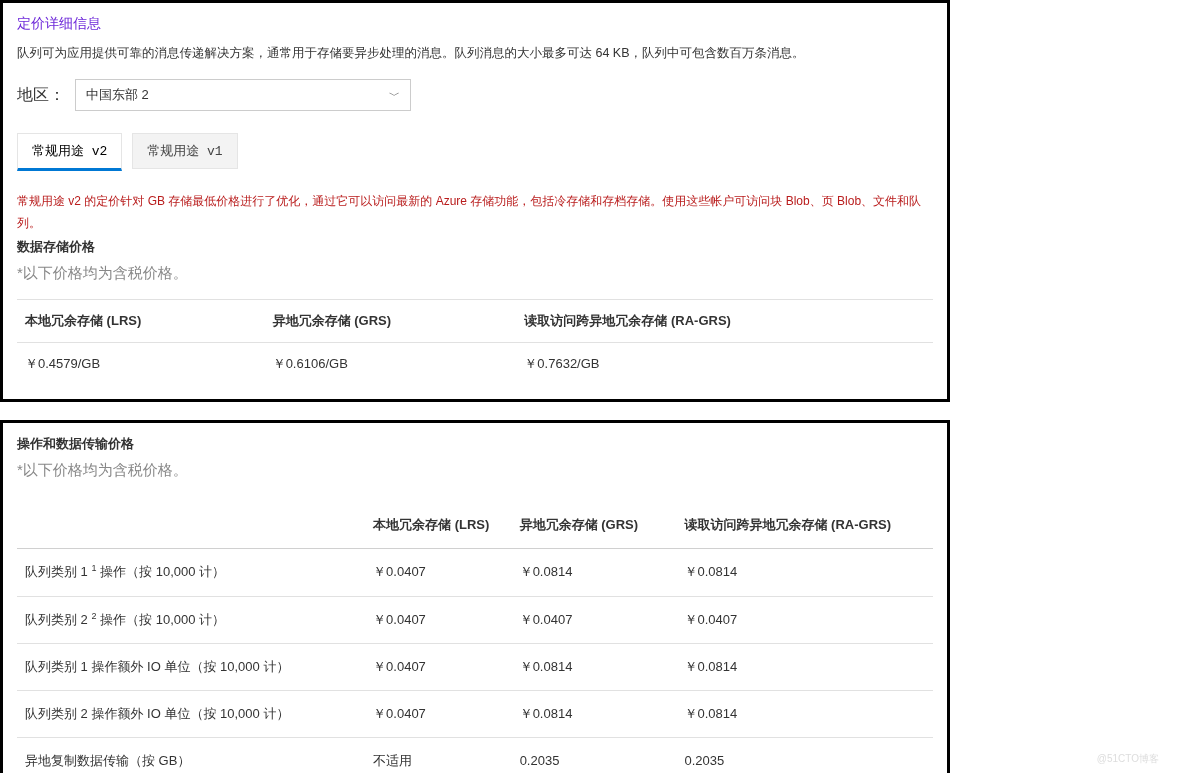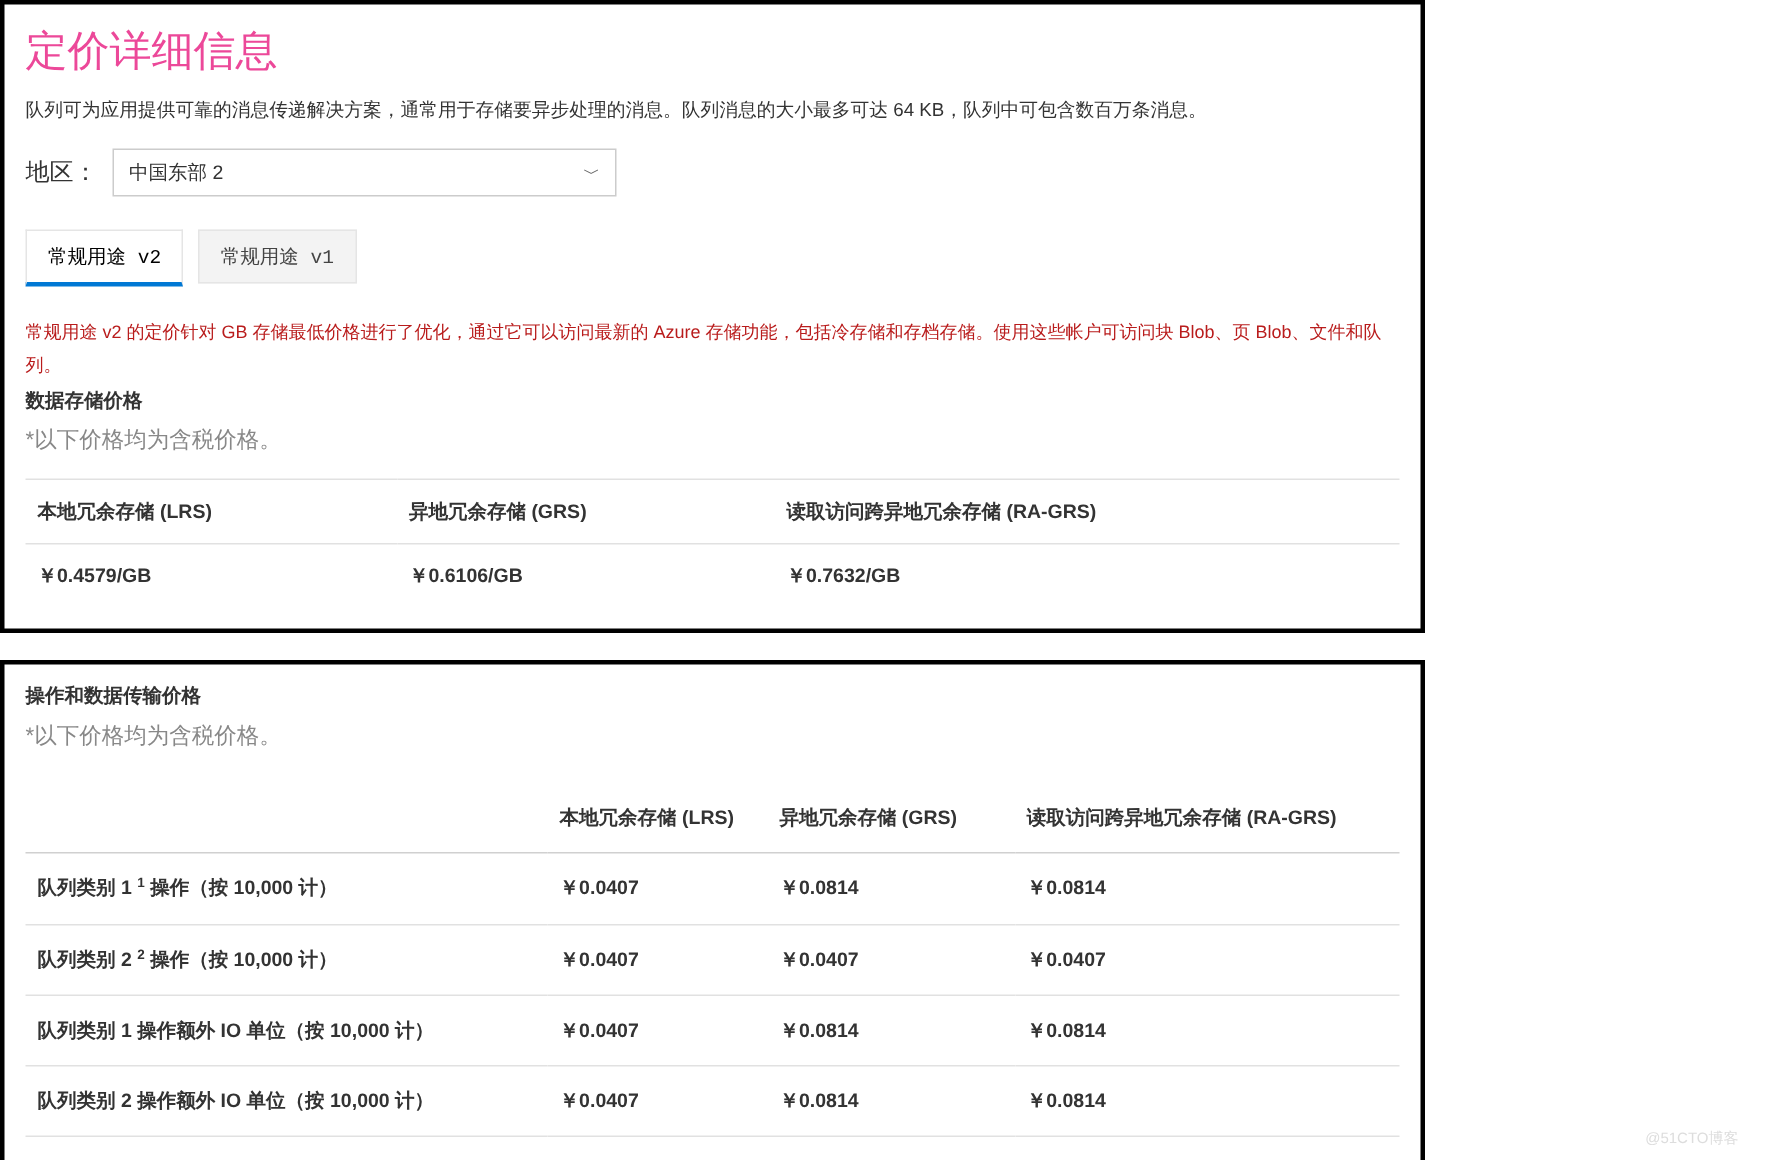--- a/index.html
+++ b/index.html
@@ -1,31 +1,31 @@
 <!DOCTYPE html>
 <html><head>
 <meta charset="utf-8">
 <style>
 * { box-sizing: border-box; margin: 0; padding: 0; }
 body { font-family: "Microsoft YaHei", "Segoe UI", sans-serif; font-size: 13px; color: #333; background: #fff; padding: 0; width: 1184px; }
 .panel { border: 3px solid #000; margin: 0 0 18px 0; padding: 12px 14px 14px 14px; background: #fff; }
-.panel .title { font-size: 28px; font-weight: 400; color: #ec4899; margin-bottom: 10px; }
+.panel .title { font-size: 14px; font-weight: 400; color: #6d28d9; margin-bottom: 10px; }
 .panel .intro { font-size: 12.5px; color: #333; margin-bottom: 16px; line-height: 1.6; }
 .region-row { display: flex; align-items: center; margin-bottom: 22px; }
 .region-row .lbl { margin-right: 10px; font-size: 16px; }
 .region-select { border: 1px solid #ccc; padding: 6px 10px; width: 336px; display: flex; justify-content: space-between; align-items: center; font-size: 13px; cursor: pointer; background: #fff; }
 .region-select .chev { color: #666; font-size: 11px; }
 .tabs { margin-bottom: 20px; font-family: Liberation Mono, monospace; }
 .tab { display: inline-block; padding: 8px 14px; font-size: 13px; background: #f3f3f3; border: 1px solid #e5e5e5; color: #444; cursor: pointer; margin-right: 2px; }
 .tab.active { border-bottom: 3px solid #0078d4; background: #fff; color: #000; }
 .desc { font-size: 12px; color: #b91c1c; margin-bottom: 4px; line-height: 1.8; }
 .sect-head { font-size: 13px; font-weight: 700; margin-bottom: 8px; }
 .note { font-size: 15px; color: #888; margin-bottom: 16px; }
 table { width: 100%; border-collapse: collapse; }
-th, td { text-align: left; padding: 12px 8px; font-size: 13px; font-weight: bold; }
+th, td { text-align: left; padding: 12px 8px; font-size: 13px; }
 th { font-weight: 700; border-top: 1px solid #e1e1e1; border-bottom: 1px solid #e1e1e1; }
 .t1 td { border-top: 1px solid #e1e1e1; }
 .t2 th { border-top: none; border-bottom: 1px solid #d0d0d0; padding-top: 20px; padding-bottom: 14px; }
 .t2 td { border-top: 1px solid #e1e1e1; padding: 14px 8px; }
 .t2 th:first-child, .t2 td:first-child { width: 38%; }
 .t2 th:nth-child(2), .t2 td:nth-child(2) { width: 16%; }
 .t2 th:nth-child(3), .t2 td:nth-child(3) { width: 18%; }
 .sup { font-size: 9px; vertical-align: super; }
 .watermark { position: fixed; right: 25px; top: 752px; color: #ddd; font-size: 10px; }
 </style>

